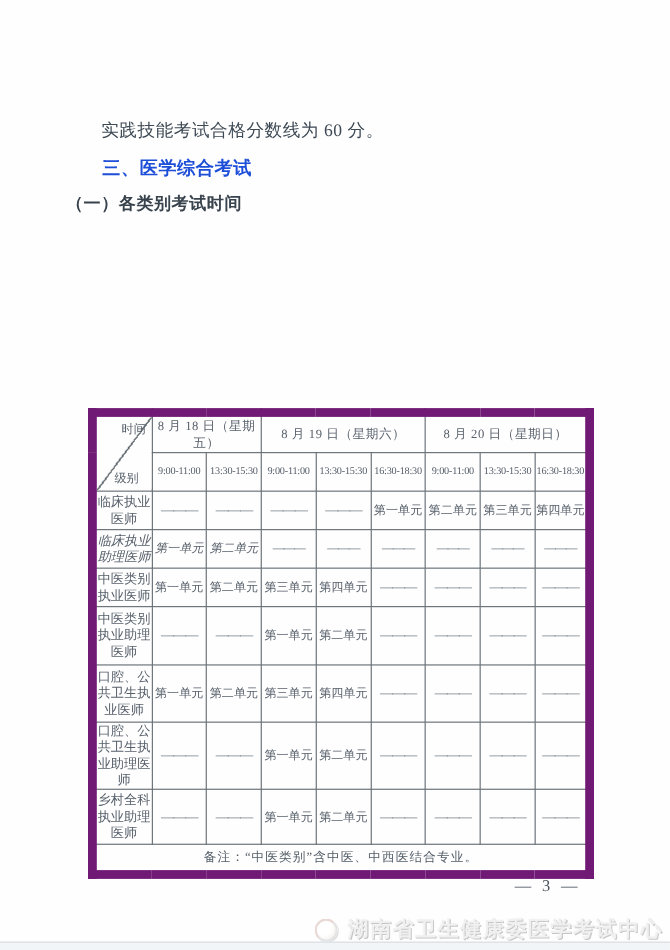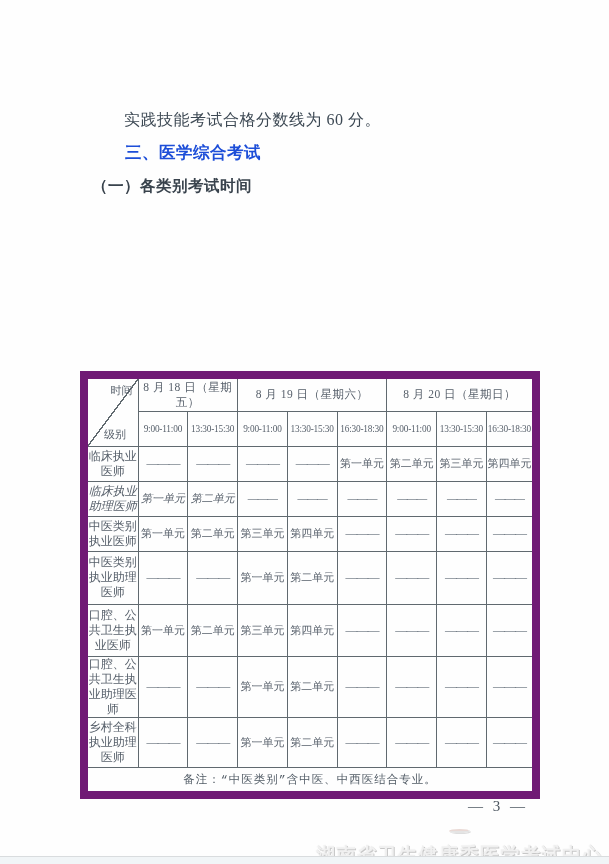--- a/index.html
+++ b/index.html
@@ -9,21 +9,21 @@
     font-family: "Liberation Serif", "DejaVu Serif", serif;
     position: relative; overflow: hidden;
   }
   .page {
     position: absolute; left: 0; top: 0; width: 609px; height: 864px;
     background: #fefefe;
   }
 
   
   .body-copy {
-    position: absolute; left: 92px; top: 103px; width: 462px;
+    position: absolute; left: 60px; top: 103px; width: 462px;
     color: #3d4954; font-size: 16px; line-height: 33px;
     letter-spacing: 0.5px; text-align: justify;
   }
   .body-copy p, .body-copy h3, .body-copy h4 { margin: 0; }
   .para-indent { text-indent: 2em; }
   .one-line { white-space: nowrap; }
   .heading-bold { font-weight: bold; color: #1d4ed8; text-indent: 2em; font-size: 16.5px; }
   .subheading-bold { font-weight: bold; color: #39434d; font-size: 15.5px; }
 
   
@@ -54,21 +54,21 @@
   td.dash  { color: #67717c; font-size: 12px; letter-spacing: -1px; }
   td.note  { font-size: 11.5px; font-weight: bold; letter-spacing: 1px; color: #525c66; }
 
   
   .page-number {
     position: absolute; top: 798px; left: 438px; width: 120px;
     text-align: center; font-size: 15px; color: #4a545e; letter-spacing: 3px;
   }
   .footer-brand {
     position: absolute; top: 829px; right: 6px; height: 32px;
-    display: flex; align-items: center; gap: 9px; flex-direction: column;
+    display: flex; align-items: center; gap: 9px;
   }
   .brand-icon {
     display: inline-block; width: 21px; height: 21px; border-radius: 50%;
     border: 2.5px solid; border-color: #e9d9d5 #e4e4e4 #e4e4e4 #e9d9d5;
     background: radial-gradient(circle at 35% 35%, #ffffff 45%, #f2ecea 100%);
     box-shadow: 1px 1px 0 #dedede;
   }
   .brand-text {
     font-size: 19px; font-weight: bold; letter-spacing: 1.5px;
     color: #f0f0f0;
@@ -197,21 +197,21 @@
           <td class="cell dash">———</td>
           <td class="cell">第一单元</td>
           <td class="cell">第二单元</td>
           <td class="cell dash">———</td>
           <td class="cell dash">———</td>
           <td class="cell dash">———</td>
           <td class="cell dash">———</td>
         </tr>
       </tbody>
       <tfoot>
-        <tr style="height: 28px; font-family: Liberation Mono, monospace;">
+        <tr style="height: 28px;">
           <td class="note" colspan="9">备注：“中医类别”含中医、中西医结合专业。</td>
         </tr>
       </tfoot>
     </table>
 
   <div class="page-number">— 3 —</div>
 
   <div class="footer-brand">
     <span class="brand-icon"></span>
     <span class="brand-text">湖南省卫生健康委医学考试中心</span>

